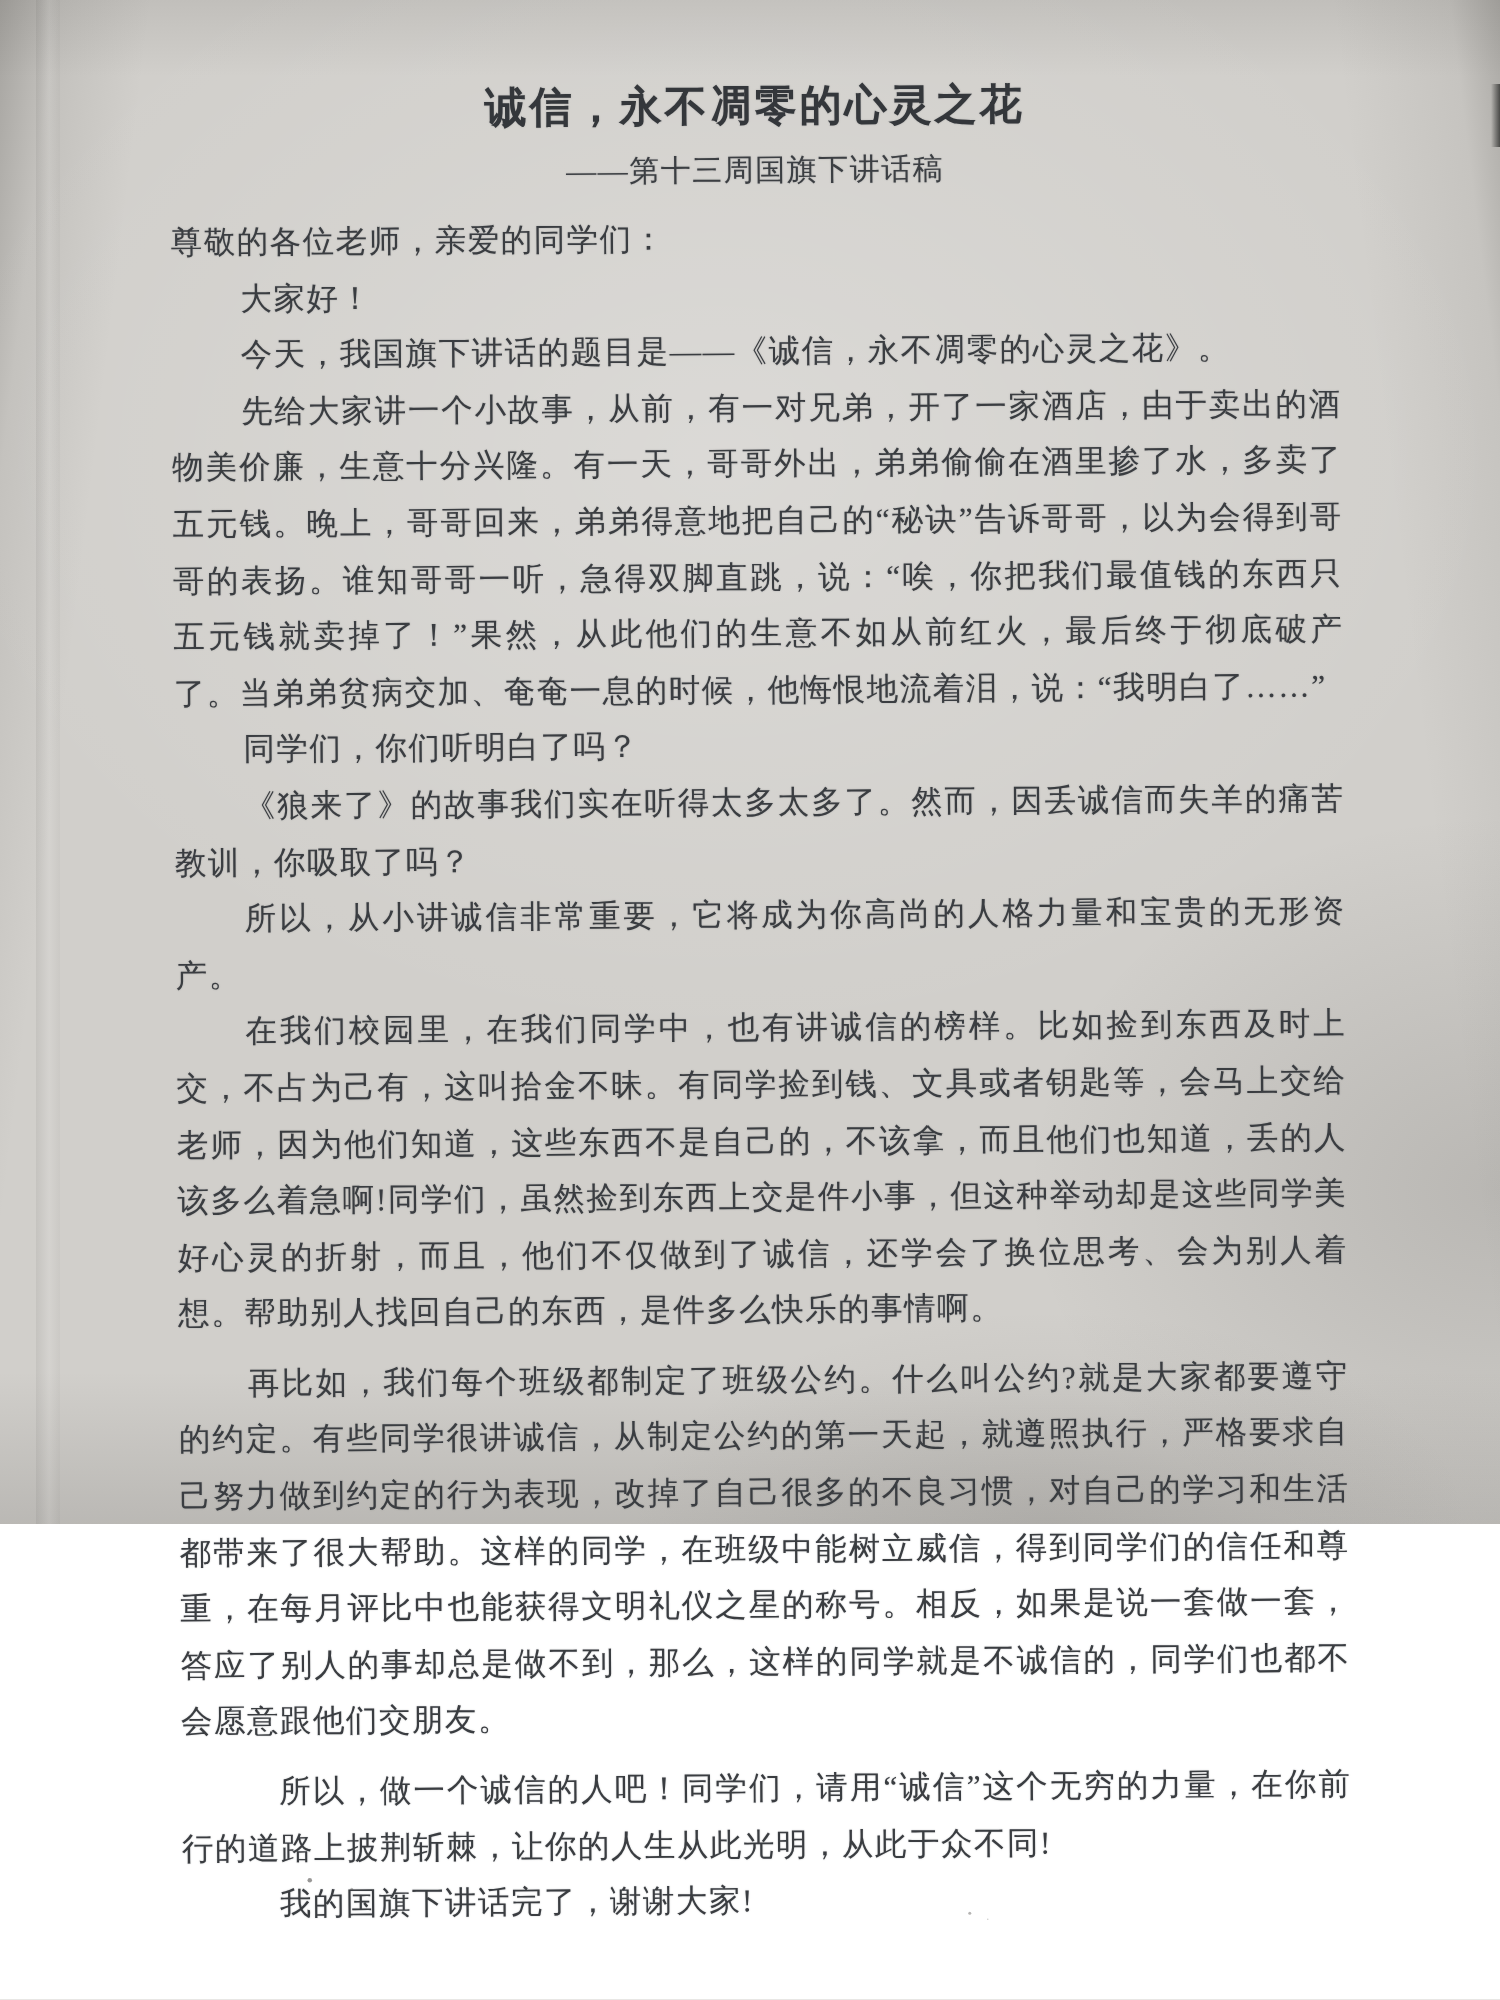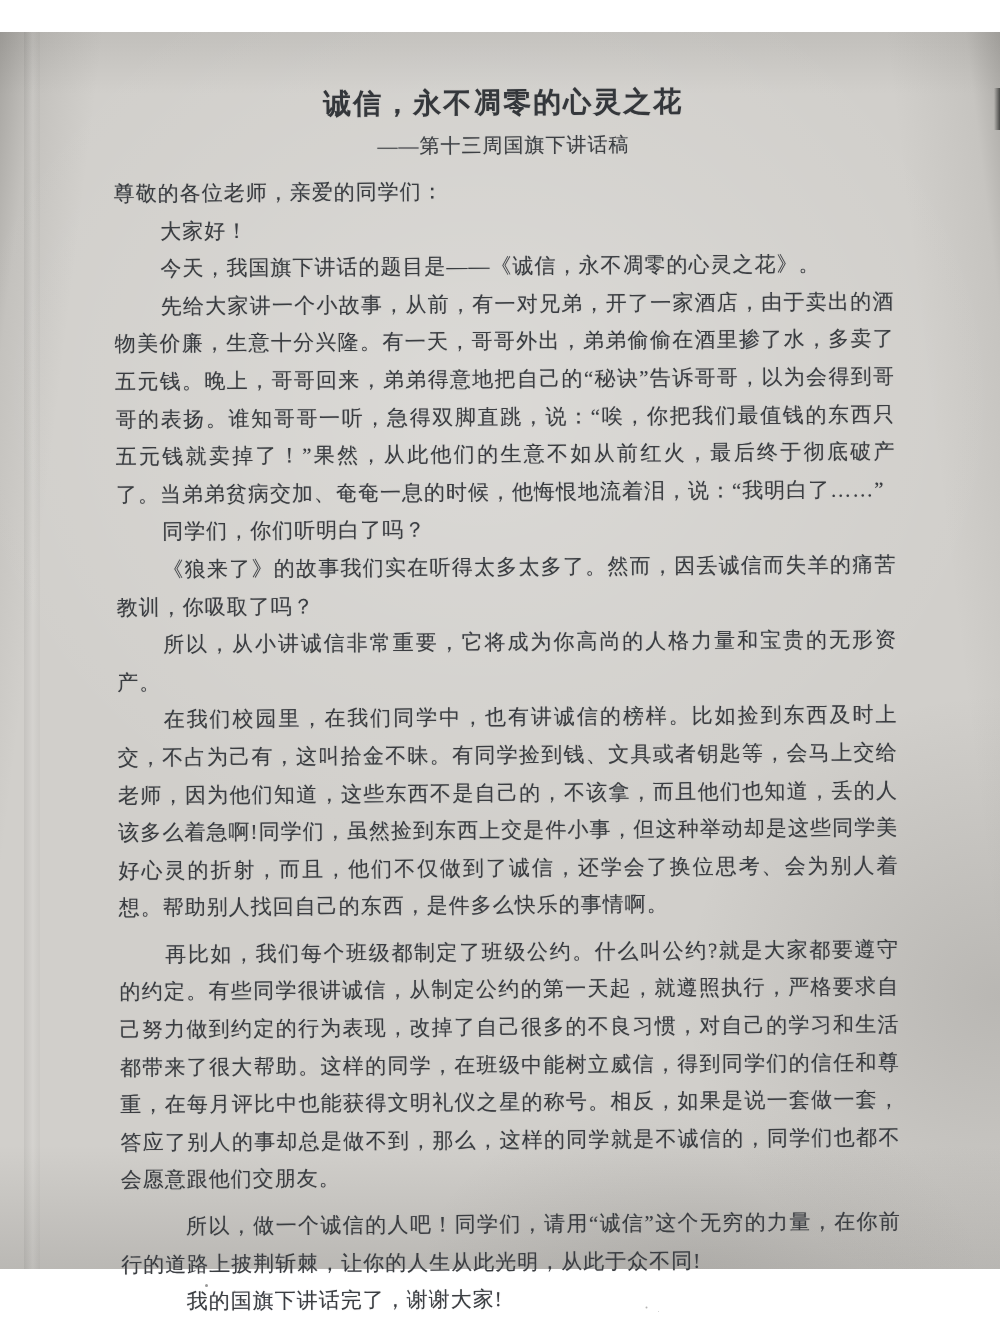--- a/index.html
+++ b/index.html
@@ -3,31 +3,30 @@
 <meta charset="utf-8">
 <style>
   html, body {
     margin: 0; padding: 0;
     width: 1000px; height: 1333px;
     overflow: hidden;
     font-family: "Liberation Serif", "DejaVu Serif", serif;
   }
   .photo {
     position: relative;
-    width: 1000px; height: 1237px;
+    width: 1000px; height: 1016px;
     background-color: #d1cfcb;
     background-image:
       radial-gradient(ellipse 75% 55% at 48% 30%, rgba(255,255,255,0.22), rgba(255,255,255,0) 70%),
       linear-gradient(97deg,  rgba(74,72,68,0.32) 0%, rgba(74,72,68,0.10) 3.5%, rgba(0,0,0,0) 9%),
       linear-gradient(263deg, rgba(70,68,64,0.28) 0%, rgba(70,68,64,0.08) 3%,  rgba(0,0,0,0) 10%),
       linear-gradient(180deg, rgba(110,108,104,0.16), rgba(0,0,0,0) 5%),
       linear-gradient(0deg,   rgba(95,93,90,0.20),  rgba(0,0,0,0) 10%),
       radial-gradient(ellipse 45% 35% at 100% 78%, rgba(60,58,55,0.16), rgba(0,0,0,0) 70%),
       radial-gradient(ellipse 40% 20% at 70% 100%, rgba(80,78,75,0.12), rgba(0,0,0,0) 70%);
-    margin-top: 32px;
   }
   .crease-left {
     position: absolute; left: 24px; top: 0;
     width: 16px; height: 100%;
     background: linear-gradient(to right, rgba(0,0,0,0.10), rgba(255,255,255,0.14) 55%, rgba(0,0,0,0.05));
     opacity: 0.55;
     pointer-events: none;
   }
   .corner-notch {
     position: absolute; right: 0; top: 56px;

